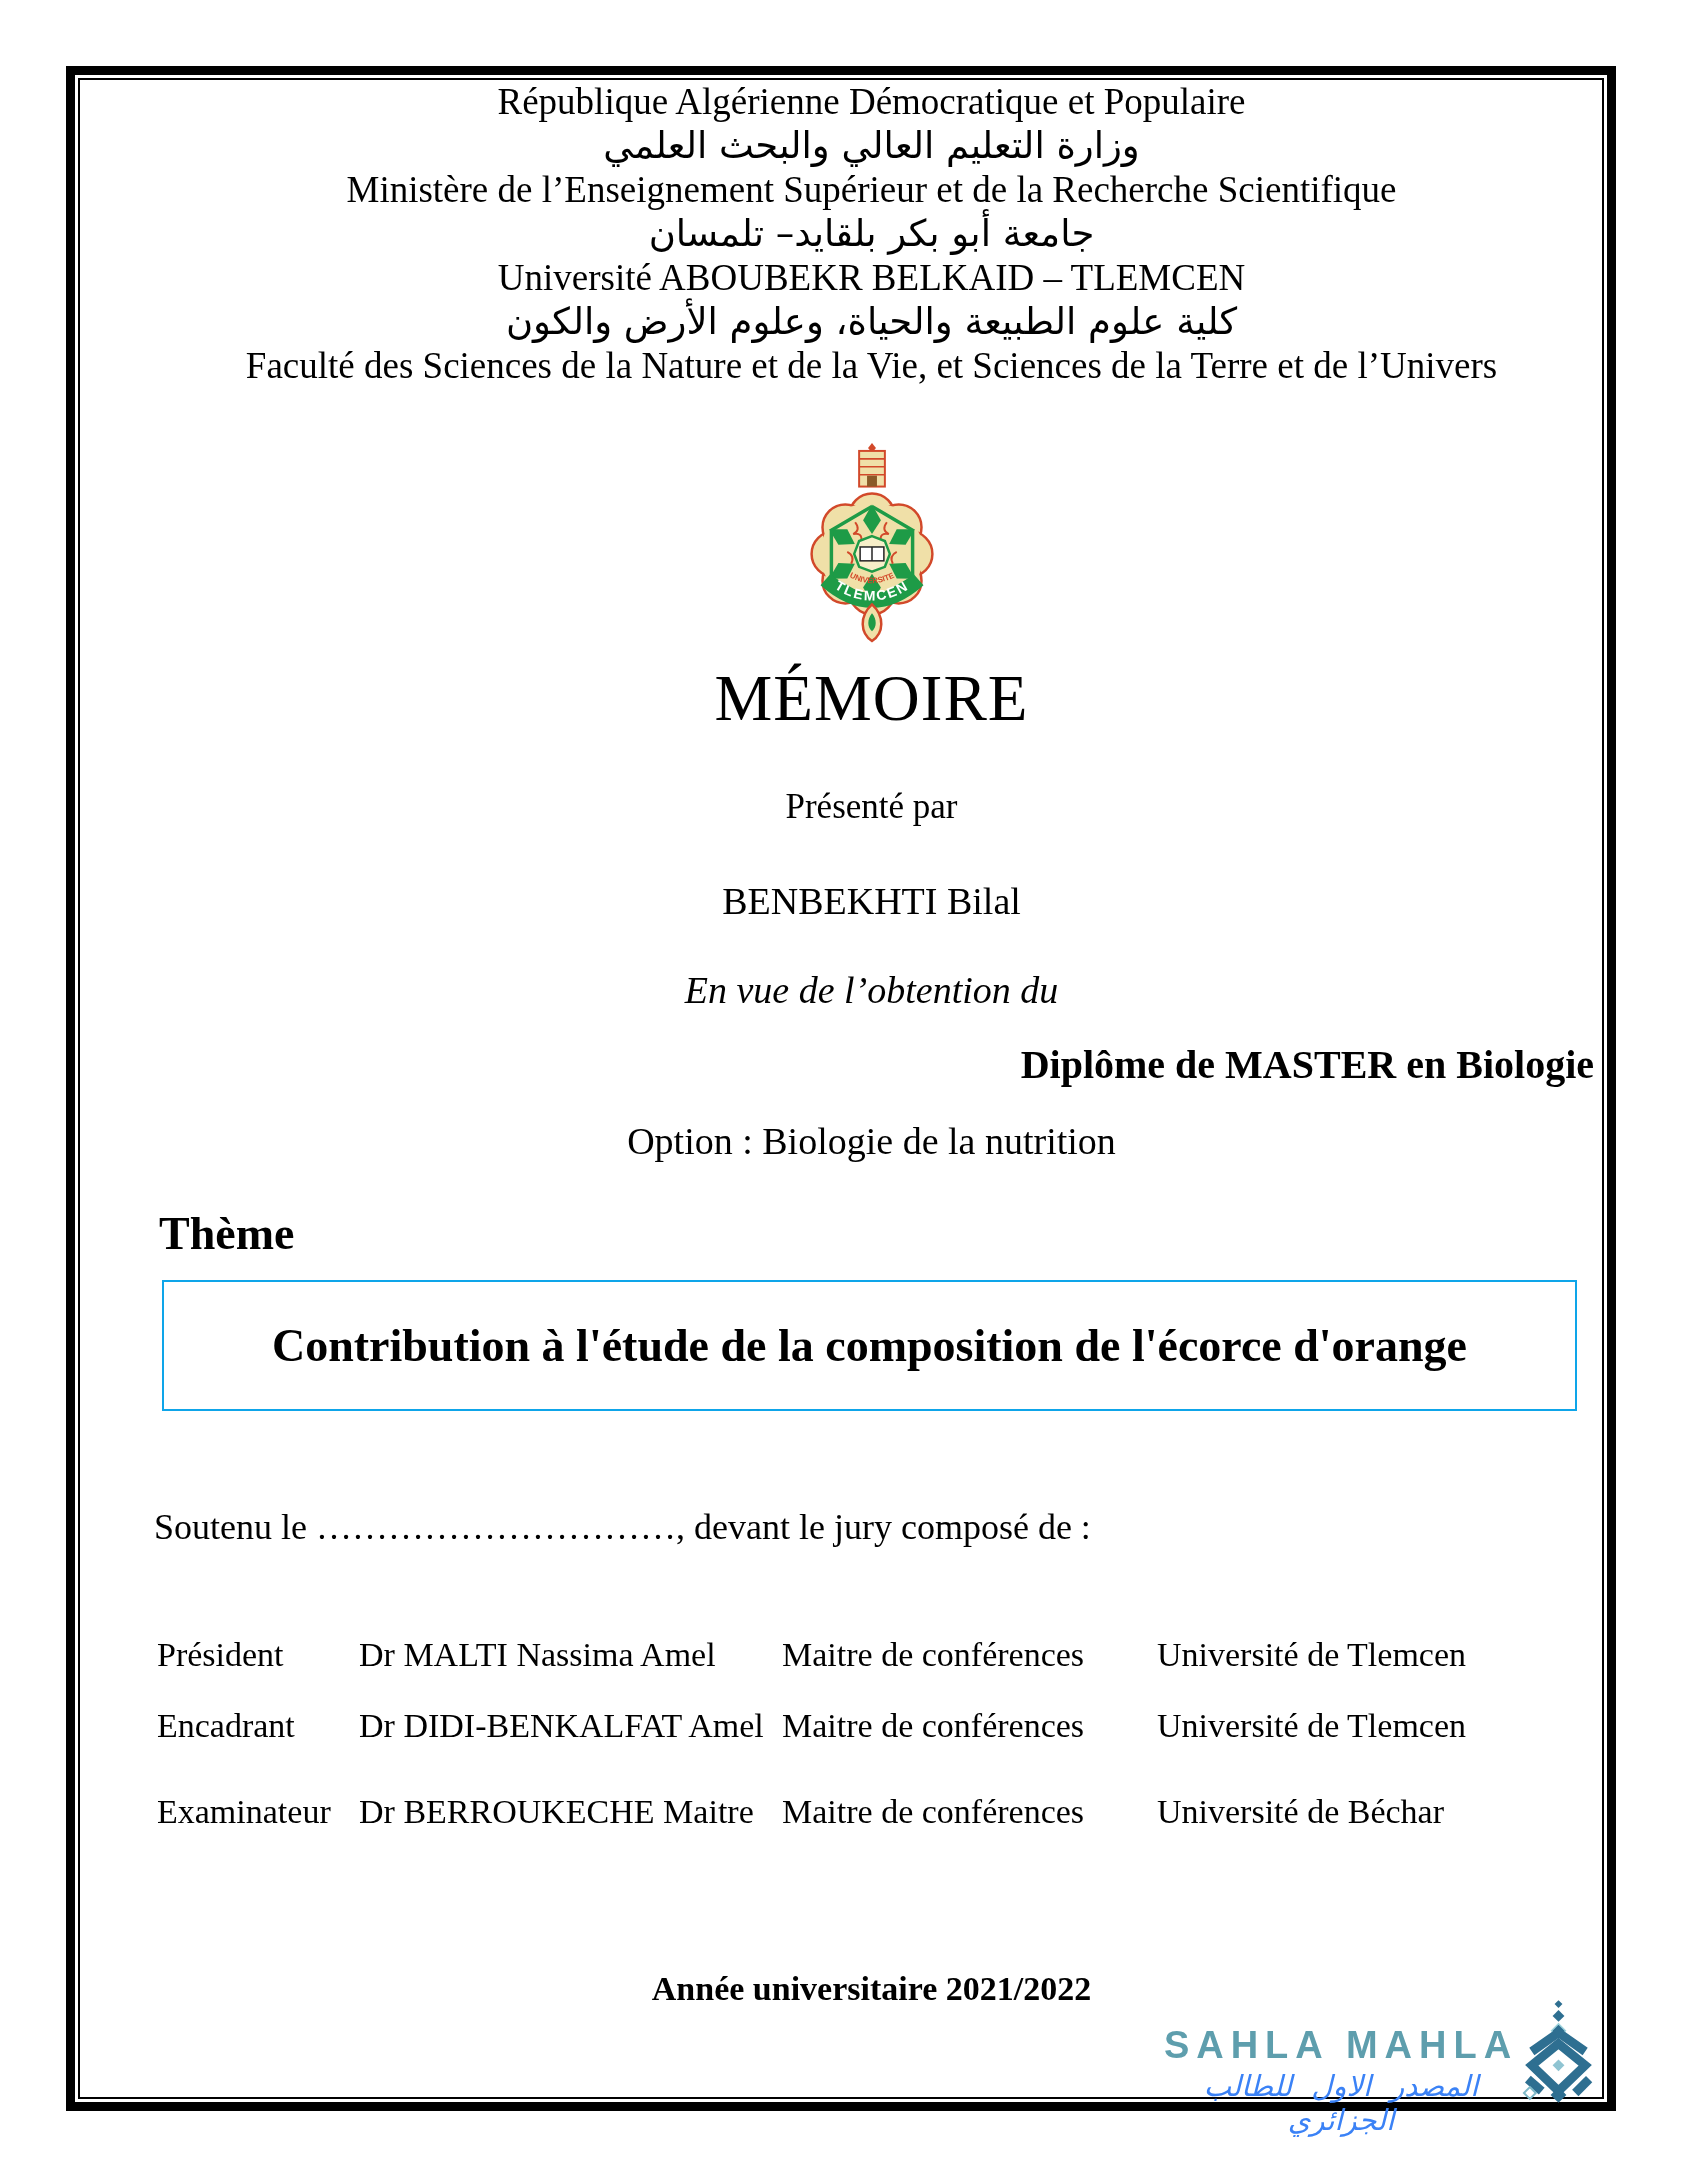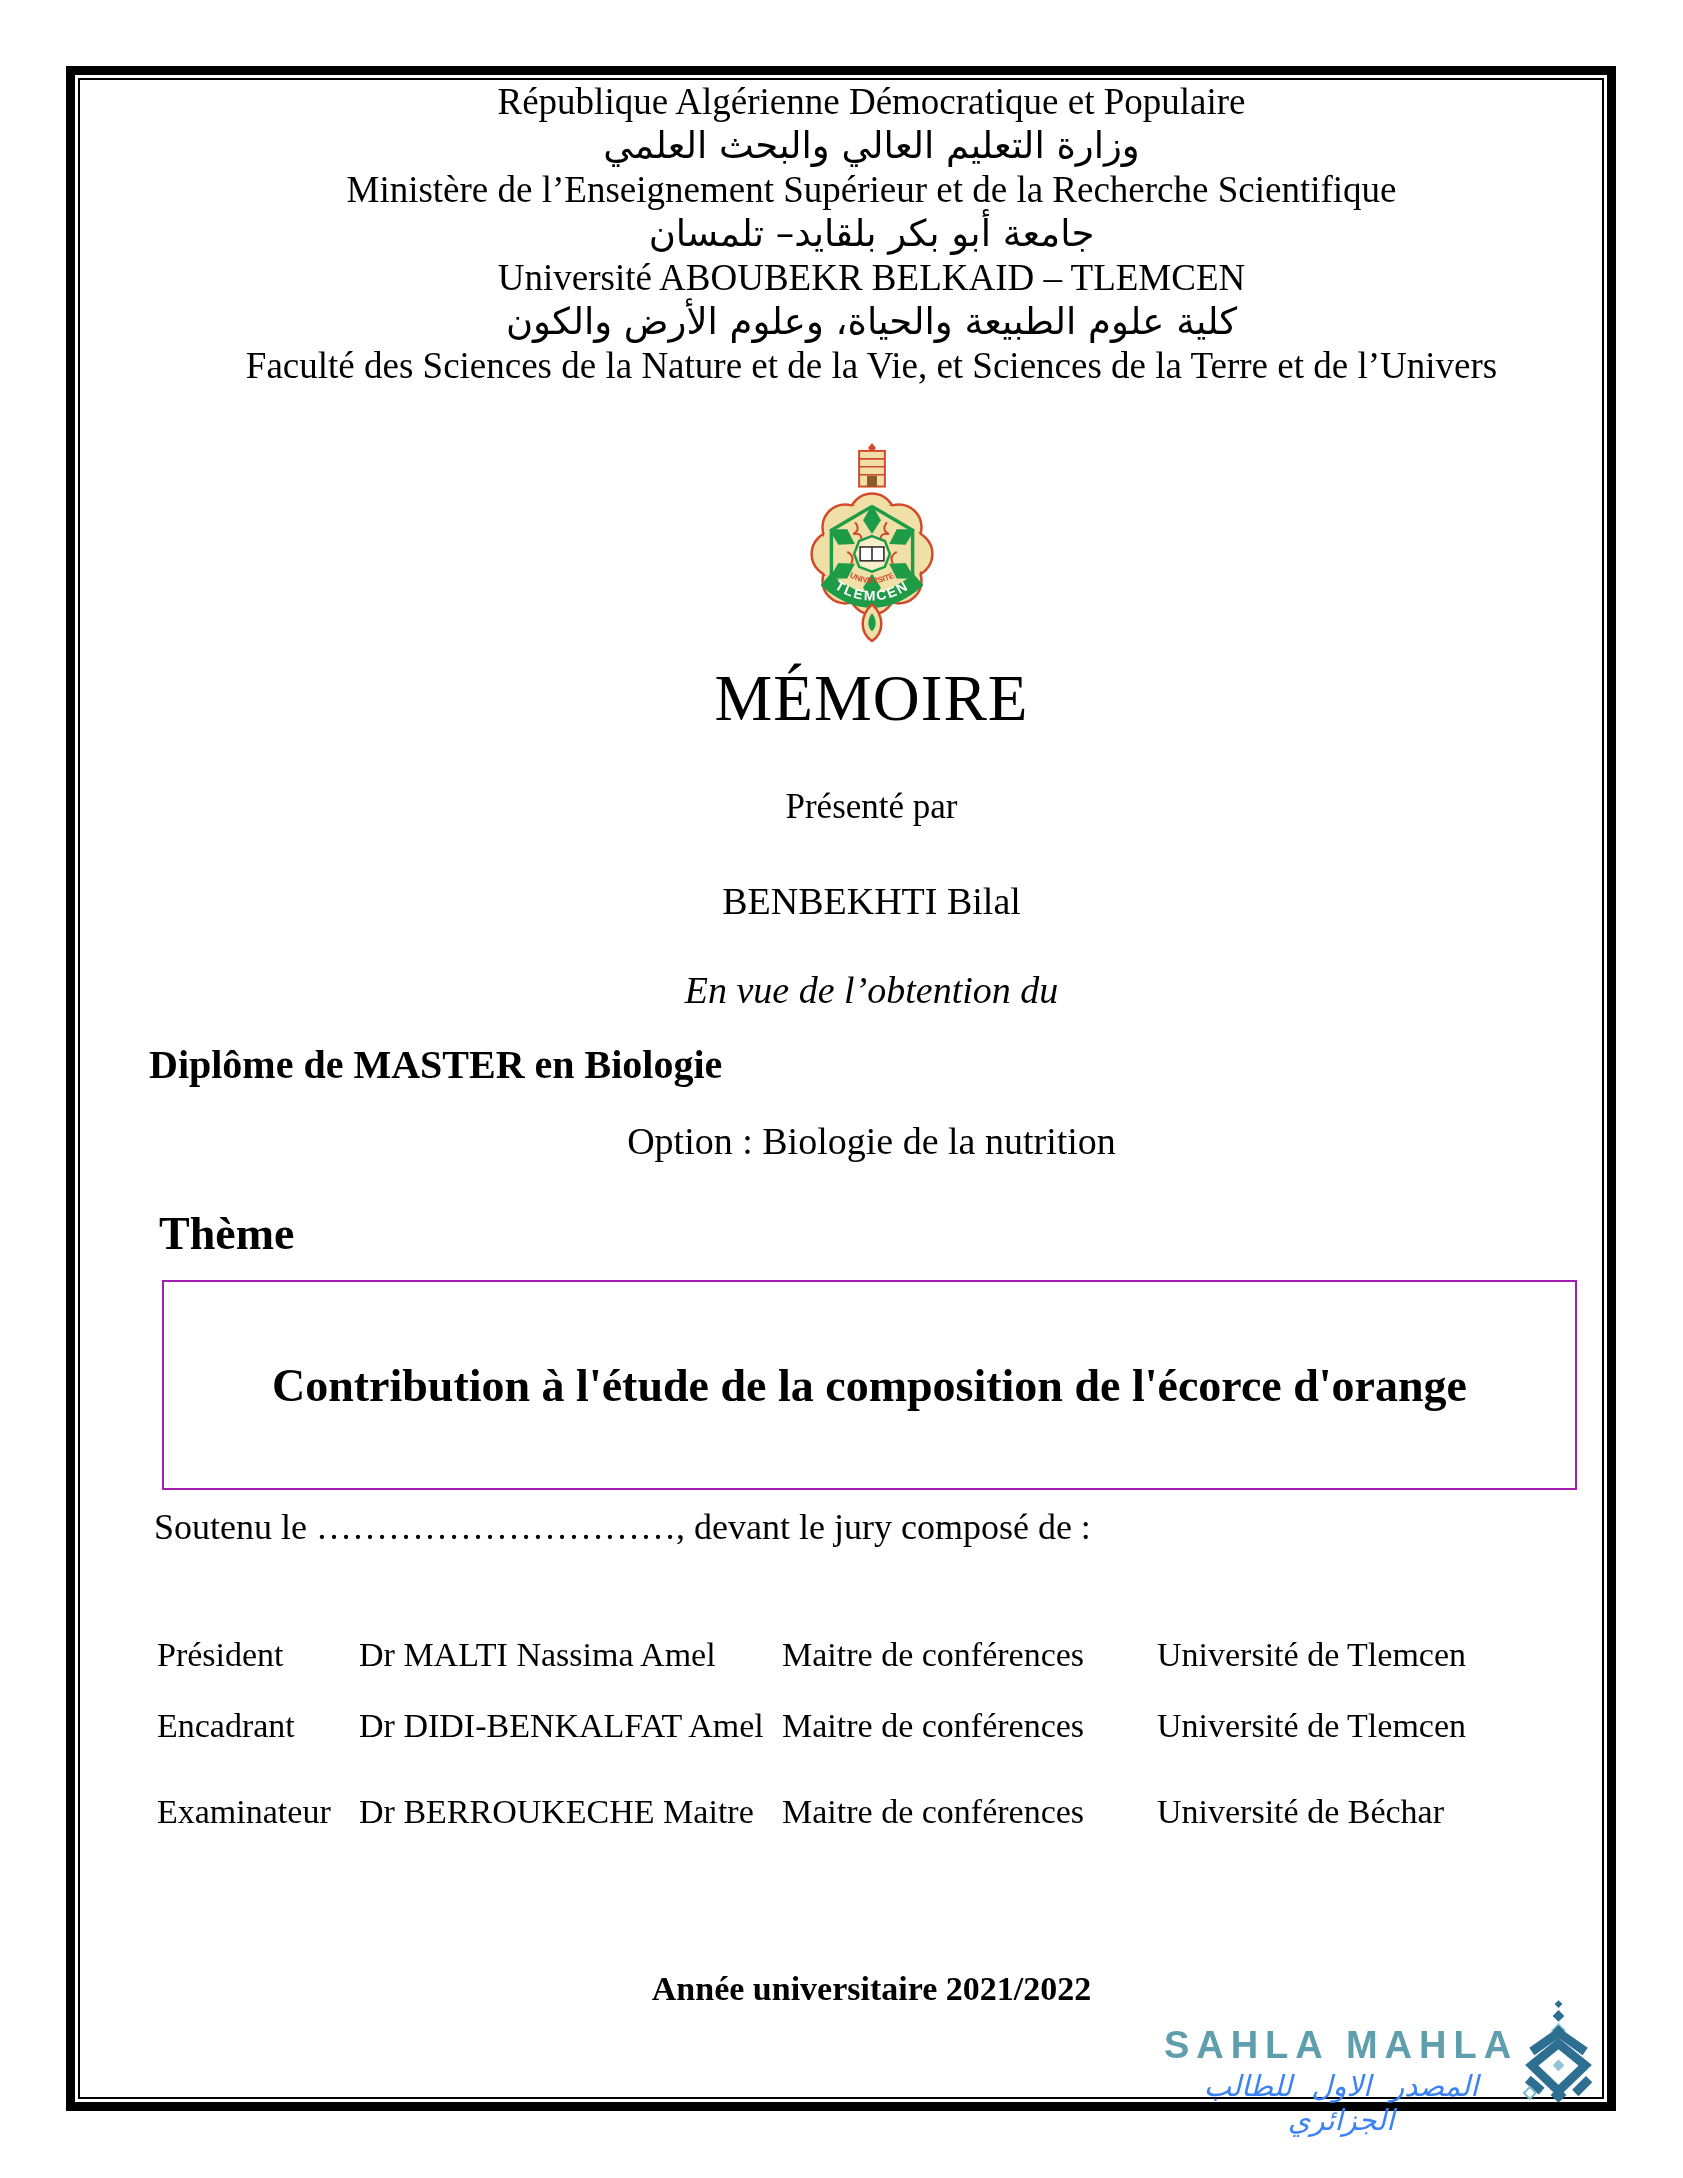--- a/index.html
+++ b/index.html
@@ -19,27 +19,27 @@
   .hdr { position:absolute; top:80px; left:0; width:100%; text-align:center; }
   .hdr .fr { font-size:37px; line-height:44px; white-space:nowrap; }
   .hdr .ar { font-size:37px; line-height:44px; direction:rtl; font-family:"DejaVu Sans","Liberation Serif",serif; }
 
   .uni-logo { position:absolute; top:443px; left:50%; transform:translateX(-50%); width:149px; height:203px; }
 
   .memoire   { position:absolute; top:654px;  width:100%; text-align:center; font-size:65px; line-height:89px; letter-spacing:1px; }
   .presente  { position:absolute; top:789px;  width:100%; text-align:center; font-size:35px; line-height:36px; }
   .author    { position:absolute; top:882px;  width:100%; text-align:center; font-size:38px; line-height:38px; }
   .envue     { position:absolute; top:971px;  width:100%; text-align:center; font-size:38px; line-height:38px; font-style:italic; }
-  .diplome   { position:absolute; top:1046px; width:100%; text-align:left; font-size:40px; line-height:38px; font-weight:bold; }
+  .diplome   { position:absolute; top:1046px; width:100%; text-align:right; font-size:40px; line-height:38px; font-weight:bold; }
   .option    { position:absolute; top:1122px; width:100%; text-align:center; font-size:38px; line-height:38px; }
 
   .theme-label { position:absolute; top:1210px; left:10px; font-size:46px; line-height:48px; font-weight:bold; }
   .theme-box {
-    position:absolute; top:1280px; left:13px; width:1415px; height:210px;
-    border:2px solid #a21caf; box-sizing:border-box;
+    position:absolute; top:1280px; left:13px; width:1415px; height:131px;
+    border:2px solid #0ea5e9; box-sizing:border-box;
     display:flex; align-items:center; justify-content:center;
   }
   .theme-box .t { font-size:46px; font-weight:bold; text-align:center; }
 
   .soutenu { position:absolute; top:1510px; left:5px; font-size:36px; line-height:34px; }
 
   .jury { position:absolute; top:1638px; left:0; width:100%; }
   .jury-row { position:absolute; left:0; width:100%; font-size:34px; line-height:34px; white-space:nowrap; }
   .jury-row .c1 { position:absolute; left:8px; }
   .jury-row .c2 { position:absolute; left:210px; }

